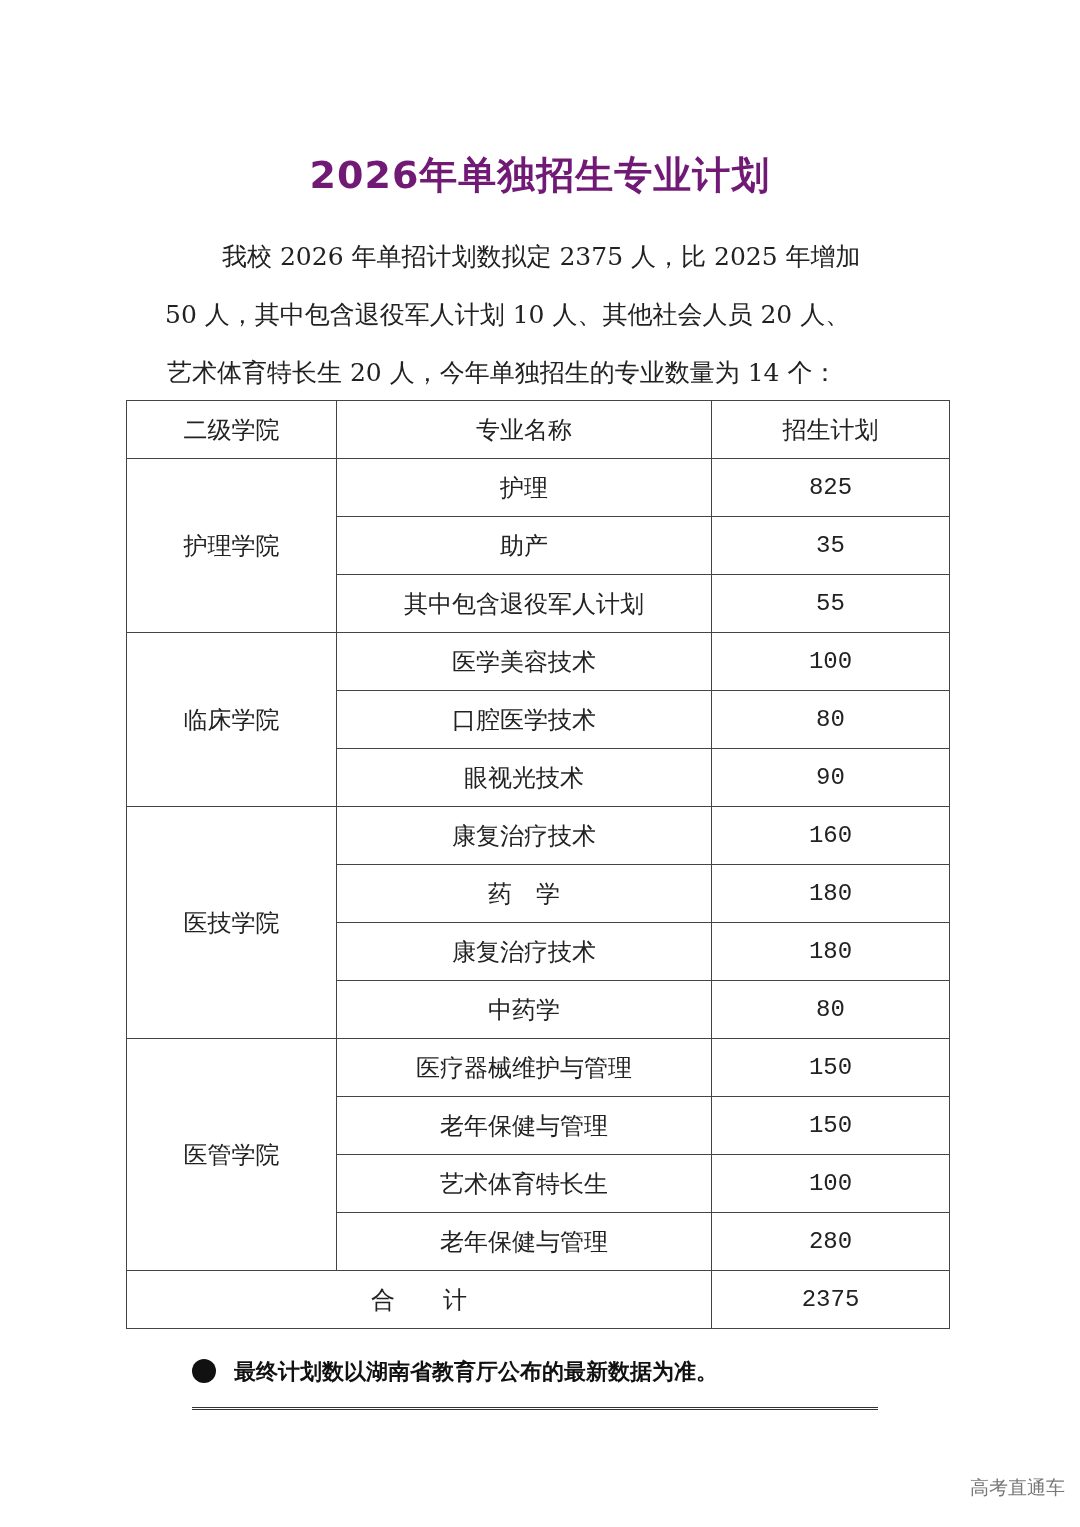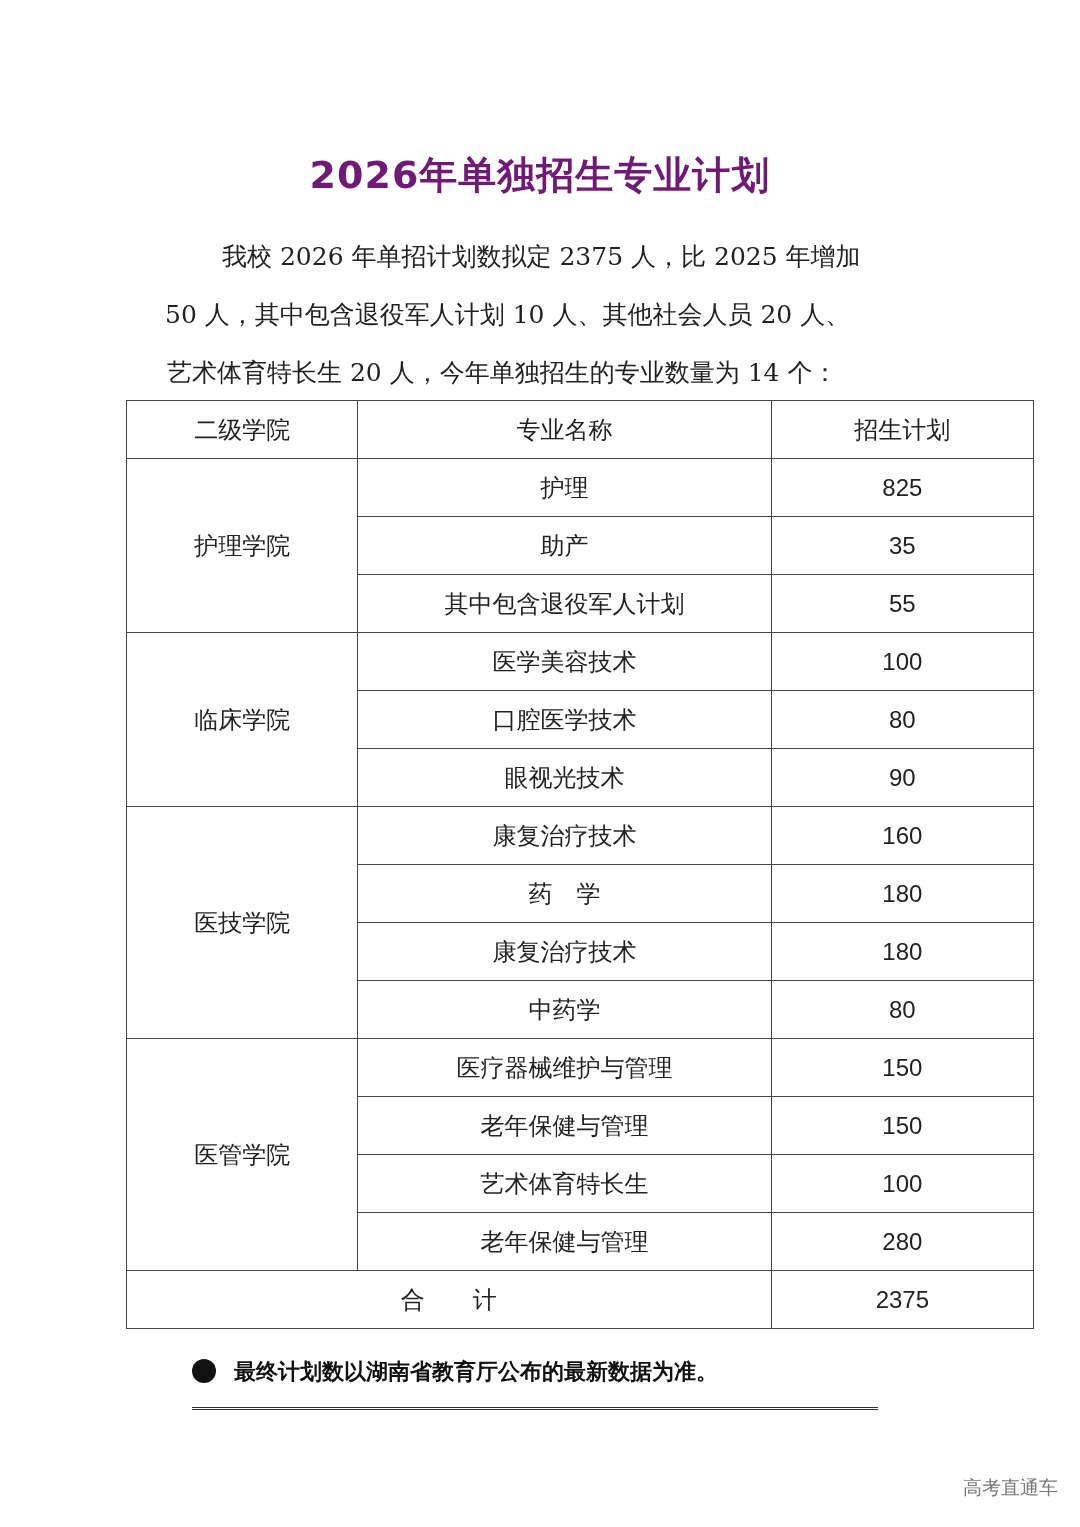--- a/index.html
+++ b/index.html
@@ -9,33 +9,33 @@
     font-family:"DejaVu Sans", sans-serif; font-weight:bold; font-size:38px; letter-spacing:1px; color:#701a75;
   }
   .para {
     position:absolute; left:0; width:1080px;
     font-family:"DejaVu Serif", serif; font-size:25px; color:#222; white-space:nowrap;
   }
   .p1 { top:240px; left:222px; }
   .p2 { top:298px; left:165px; }
   .p3 { top:356px; left:167px; }
   table {
-    position:absolute; left:126px; top:400px; width:908px;
-    border-collapse:collapse; font-family:Liberation Sans, sans-serif; font-size:24px; color:#222;
+    position:absolute; left:126px; top:400px; width:824px;
+    border-collapse:collapse; font-family:Liberation Mono, monospace; font-size:24px; color:#222;
   }
   td, th { border:1.5px solid #444; text-align:center; height:57px; padding:0; font-weight:normal; }
   col.c1 { width:202px; } col.c2 { width:361px; } col.c3 { width:229px; }
   .note {
     position:absolute; left:192px; top:1357px; width:686px;
     font-family:"DejaVu Sans", sans-serif; font-weight:bold; font-size:22px; color:#111;
     border-bottom:3px double #333; padding-bottom:20px; white-space:nowrap;
   }
   .bullet { display:inline-block; width:24px; height:24px; border-radius:50%; background:#111; vertical-align:-4px; margin-right:18px; }
   .watermark {
-    position:absolute; right:22px; top:1475px;
+    position:absolute; right:15px; top:1475px;
     font-family:"DejaVu Sans", sans-serif; font-size:19px; color:#777;margin-left:30px;
   }
 </style>
 </head>
 <body>
 
 <div class="title">2026年单独招生专业计划</div>
 
 <div class="para p1">我校 2026 年单招计划数拟定 2375 人，比 2025 年增加</div>
 <div class="para p2">50 人，其中包含退役军人计划 10 人、其他社会人员 20 人、</div>

